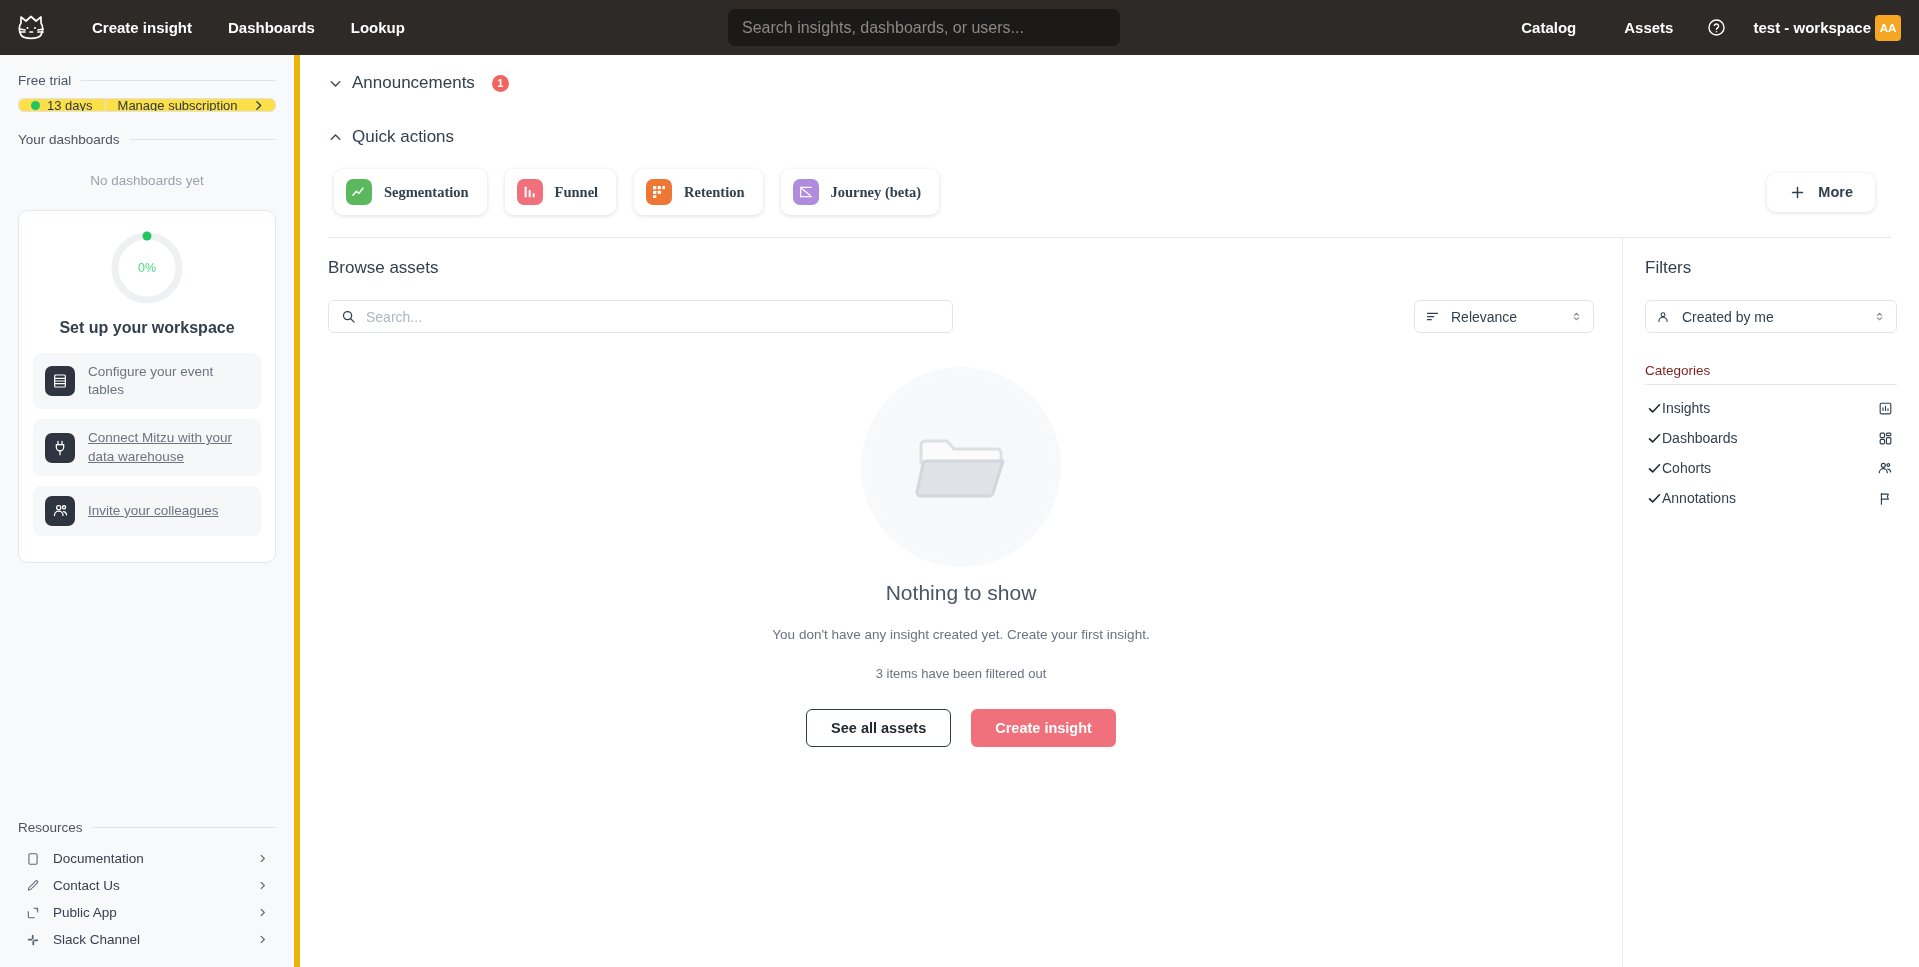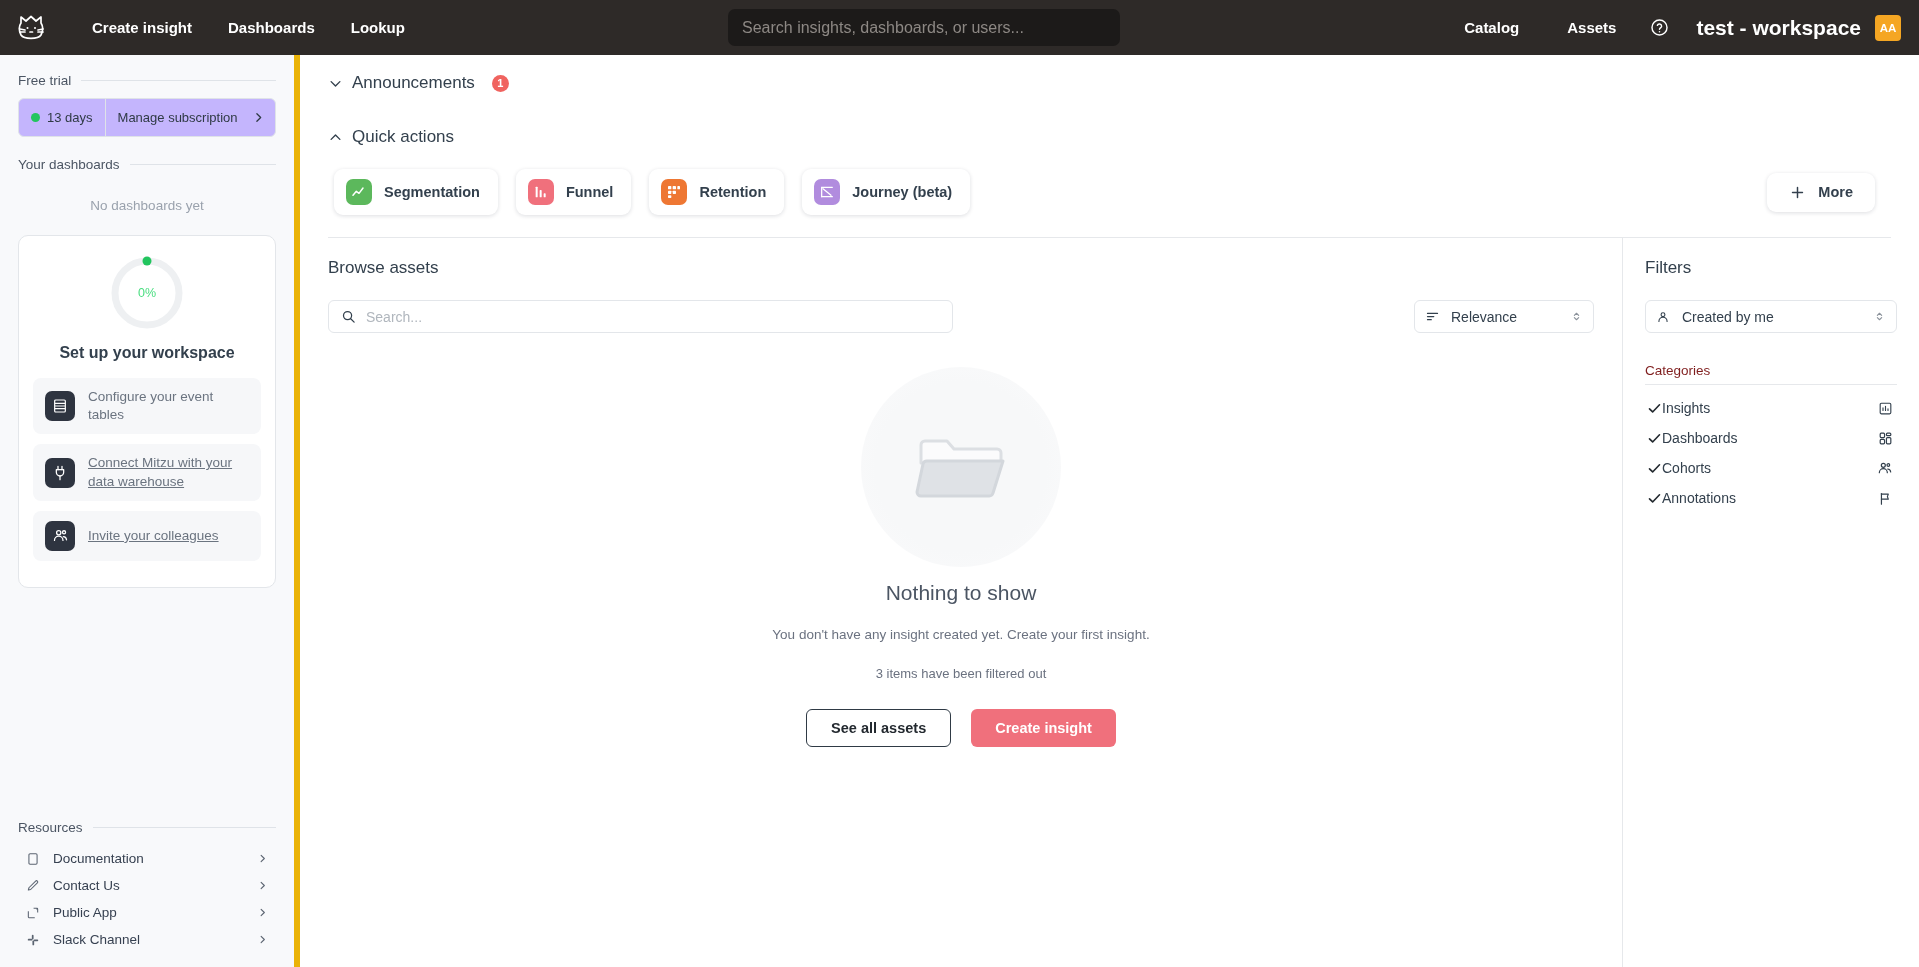--- a/index.html
+++ b/index.html
@@ -34,21 +34,21 @@
   .nav-search-input {
     background: transparent; border: none; outline: none;
     color: #c9c6c4; font-size: 16px;
     font-family: "Liberation Sans", sans-serif;
     width: 100%;
   }
   .nav-search-input::placeholder { color: #8d8884; }
   .nav-right { margin-left: auto; display: flex; align-items: center; padding-right: 18px; gap: 4px; }
   .nav-right .nav-link { padding: 8px 22px; }
   .help-icon { width: 34px; height: 34px; display:flex; align-items:center; justify-content:center; cursor:pointer; }
-  .workspace-name { font-size: 21px; font-weight: bold; color: #fff; margin-left: 16px; margin-right: 10px; cursor:pointer; }
+  .workspace-name { font-size: 15px; font-weight: bold; color: #fff; margin-left: 16px; cursor:pointer; }
   .avatar {
     width: 26px; height: 26px; background: #f5a623; border-radius: 4px;
     display: flex; align-items: center; justify-content: center;
     font-size: 11.5px; font-weight: bold; color: #ffffff; cursor: pointer;
   }
 
   
   .app { flex: 1; display: flex; min-height: 0; }
 
   
@@ -61,21 +61,21 @@
     position: relative;
   }
   .section-head {
     display: flex; align-items: center; gap: 10px;
     font-size: 13.5px; color: #4b5563; margin-bottom: 10px;
   }
   .section-head .rule { flex: 1; height: 1px; background: #dfe3e8; }
 
   .trial-box {
     display: flex; border: 1px solid #dfe3e8; border-radius: 6px;
-    background: #c4b5fd; overflow: hidden; height: 39px; margin-bottom: 20px;
+    background: #fde047; overflow: hidden; height: 14px; margin-bottom: 20px;
   }
   .trial-days {
     display: flex; align-items: center; gap: 7px;
     padding: 0 12px; font-size: 13px; color: #2f3a45;
     border-right: 1px solid #dfe3e8; white-space: nowrap;
   }
   .green-dot { width: 9px; height: 9px; border-radius: 50%; background: #22c55e; }
   .manage-sub {
     display: flex; align-items: center; gap: 10px; justify-content: space-between;
     padding: 0 10px 0 12px; font-size: 13px; color: #2f3a45; flex: 1;
@@ -135,21 +135,21 @@
     display: flex; align-items: center; justify-content: center; margin-left: 8px;
   }
   .quick-row {
     display: flex; align-items: center; gap: 0px;
     padding: 18px 6px 22px 6px;
   }
   .qa-card {
     display: flex; align-items: center; gap: 12px;
     background: #ffffff; border-radius: 9px;
     box-shadow: 0 1px 4px rgba(16,24,40,.14);
-    padding: 10px 18px 10px 12px; margin-right: 18px; cursor: pointer;
+    padding: 10px 18px 10px 12px; margin-right: 18px; cursor: pointer; font-family: Liberation Serif, serif;
   }
   .qa-icon { width: 26px; height: 26px; border-radius: 7px; display:flex; align-items:center; justify-content:center; }
   .qa-label { font-size: 14.5px; font-weight: bold; color: #33404d; white-space: nowrap; }
   .more-btn {
     margin-left: auto; margin-right: 10px;
     display: flex; align-items: center; gap: 12px;
     background: #ffffff; border-radius: 9px;
     box-shadow: 0 1px 4px rgba(16,24,40,.14);
     padding: 11px 22px; cursor: pointer;
   }

